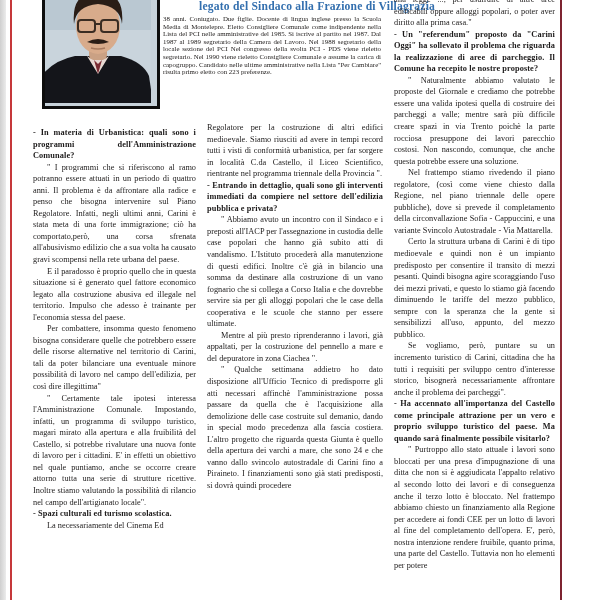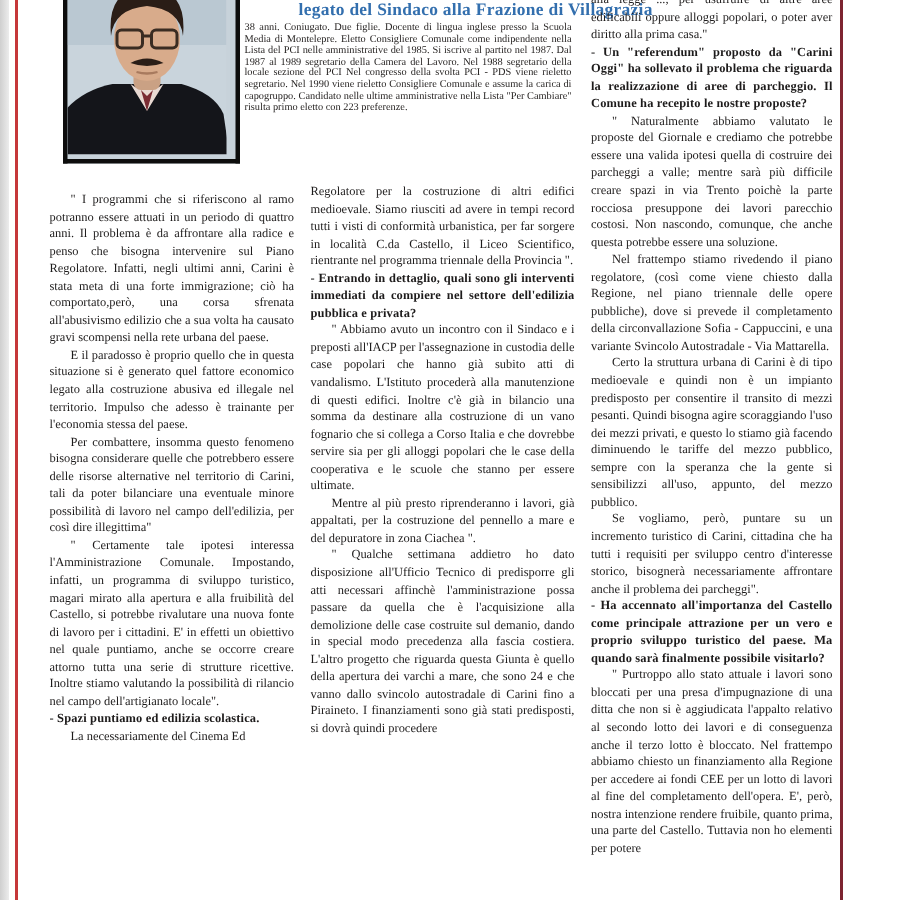--- a/index.html
+++ b/index.html
@@ -63,25 +63,26 @@
       <path d="M42 52 Q53 46 64 52 Q53 56 42 52 Z" fill="#2a1d16"></path>
 
       <path d="M46 58 Q53 60 60 58" stroke="#a87a5e" stroke-width="1.5" fill="none"></path>
     </svg>
   </div>
 
   <div class="title" style="color: rgb(51, 111, 174); margin-left: 36px;">legato del  Sindaco alla Frazione di Villagrazia</div>
   <div class="bio">38 anni. Coniugato. Due figlie. Docente di lingua inglese presso la Scuola Media di Montelepre. Eletto Consigliere Comunale come indipendente nella Lista del  PCI  nelle amministrative del 1985. Si iscrive al partito nel 1987. Dal 1987 al 1989 segretario della Camera del Lavoro. Nel 1988 segretario della locale sezione del PCI Nel congresso della svolta PCI - PDS viene rieletto segretario. Nel 1990 viene rieletto Consigliere Comunale e assume la carica di capogruppo. Candidato nelle ultime amministrative nella Lista "Per Cambiare" risulta primo eletto con 223 preferenze.</div>
 
   <div class="col" id="col1">
+      <p class="q">- In materia di Urbanistica: quali sono i programmi dell'Amministrazione Comunale?</p>
       <p class="a">" I programmi che si riferiscono al ramo potranno essere attuati in un periodo di quattro anni. Il problema è da affrontare alla radice e penso che bisogna intervenire sul Piano Regolatore. Infatti, negli ultimi anni, Carini è stata meta di una forte immigrazione; ciò ha comportato,però, una corsa sfrenata all'abusivismo edilizio che a sua volta ha causato gravi scompensi nella rete urbana del paese.</p>
       <p class="a">E il paradosso è proprio quello che in questa situazione si è generato quel fattore economico legato alla costruzione abusiva ed illegale nel territorio. Impulso che adesso è trainante per l'economia stessa del paese.</p>
       <p class="a">Per combattere,  insomma questo fenomeno bisogna considerare quelle che potrebbero essere delle risorse alternative nel territorio di Carini, tali da poter bilanciare una eventuale minore possibilità di lavoro nel campo dell'edilizia, per così dire illegittima"</p>
       <p class="a">" Certamente tale ipotesi interessa l'Amministrazione Comunale. Impostando, infatti, un programma di sviluppo turistico, magari mirato alla apertura e alla fruibilità del Castello, si potrebbe rivalutare una nuova fonte di lavoro per i cittadini. E' in effetti un obiettivo nel quale puntiamo, anche se occorre creare attorno tutta una serie di strutture ricettive. Inoltre stiamo valutando la possibilità di rilancio nel campo dell'artigianato locale".</p>
-      <p class="h">- Spazi puntiamo ed edilizia scolastica.</p>
+      <p class="h">- Spazi culturali ed turismo scolastica.</p>
       <p class="a">La necessariamente del Cinema Ed</p>
     </div>
   <div class="col" id="col2">
       <p class="cont">Regolatore per la costruzione di altri edifici medioevale. Siamo riusciti ad avere in tempi record tutti i visti di conformità urbanistica, per far sorgere in località C.da Castello, il Liceo Scientifico, rientrante nel programma triennale della Provincia ".</p>
       <p class="q">- Entrando in dettaglio, quali sono gli interventi immediati da compiere nel settore dell'edilizia pubblica e privata?</p>
       <p class="a">" Abbiamo avuto un incontro con il Sindaco e i preposti all'IACP per l'assegnazione in custodia delle case popolari che hanno già subito atti di vandalismo. L'Istituto procederà alla manutenzione di questi edifici. Inoltre c'è già in bilancio una somma da destinare alla costruzione di un vano fognario che si collega a Corso Italia e che dovrebbe servire sia per gli alloggi popolari che le case della cooperativa e le scuole che stanno per essere ultimate.</p>
       <p class="a">Mentre al più presto riprenderanno i lavori, già appaltati, per la costruzione del pennello a mare e del depuratore in zona Ciachea ".</p>
       <p class="a">" Qualche settimana addietro ho dato disposizione all'Ufficio Tecnico di predisporre gli atti necessari affinchè l'amministrazione possa passare da quella che è l'acquisizione alla demolizione delle case costruite sul demanio, dando in special modo precedenza alla fascia costiera. L'altro progetto che riguarda questa Giunta è quello della apertura dei varchi a mare, che sono 24 e che vanno dallo svincolo autostradale di Carini fino a Piraineto. I finanziamenti sono già stati predisposti, si dovrà quindi procedere</p>
     </div>
   <div class="col" id="col3">

